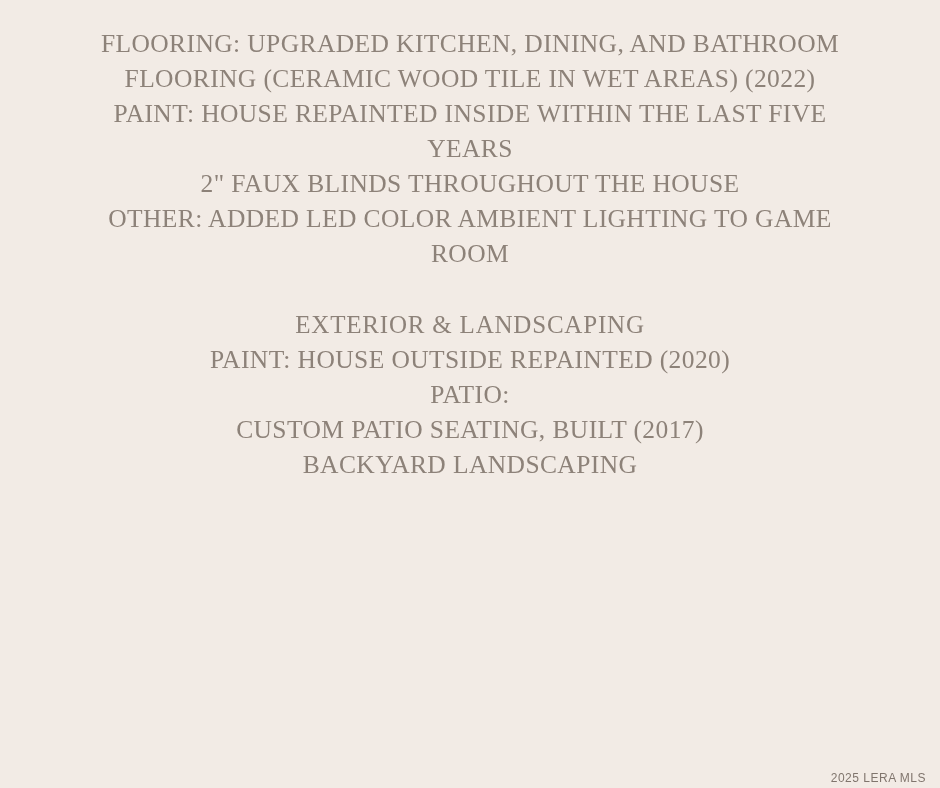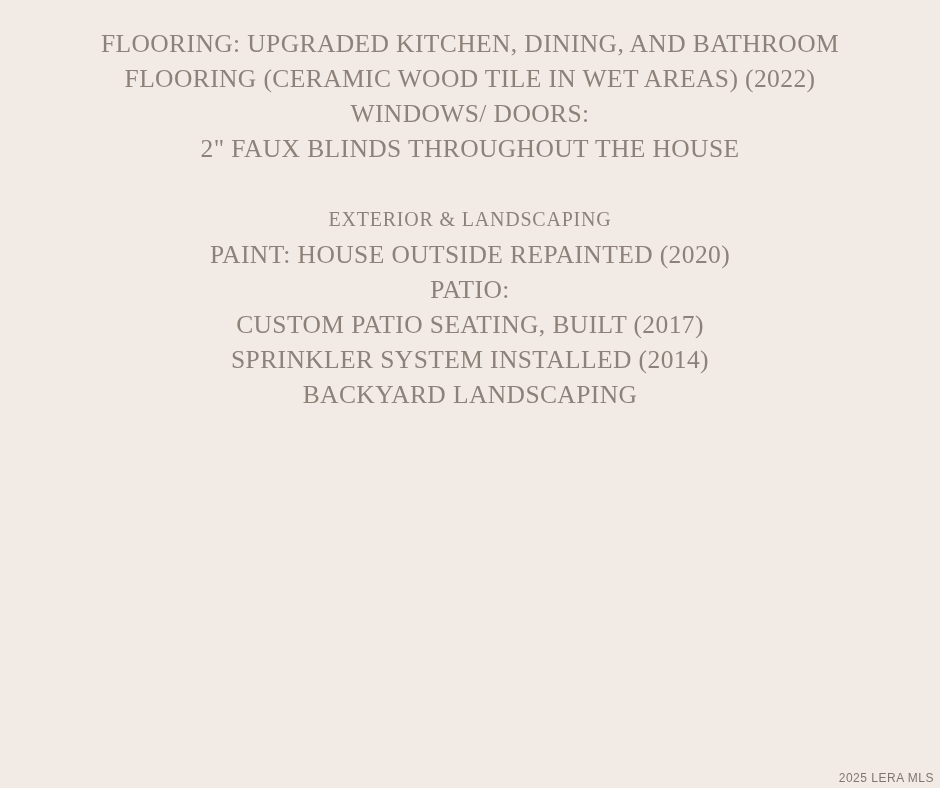--- a/index.html
+++ b/index.html
@@ -38,55 +38,55 @@
   .line.wide {
     max-width: 790px;
     margin-left: auto;
     margin-right: auto;
   }
   .spacer {
     height: 36px;
   }
   .section-heading {
     font-family: "Liberation Serif", serif;
-    font-size: 20px;
+    font-size: 25px;
     line-height: 35px;
     letter-spacing: 0.8px;
     color: #8d8279;
     text-transform: uppercase;
   }
   .watermark {
     position: absolute;
-    right: 6px;
+    right: 14px;
     bottom: 3px;
     font-family: "Liberation Sans", sans-serif;
     font-size: 12px;
     letter-spacing: 0.5px;
     color: #6d6159;
     opacity: 0.85;
     white-space: nowrap;
   }
 </style>
 </head>
 <body>
 
 <div class="page">
 
   <div class="block">
     <div class="line wide">Flooring: Upgraded kitchen, dining, and bathroom flooring (ceramic wood tile in wet areas) (2022)</div>
-    <div class="line">Windows/ Doors:</div>
+    <div class="line wide">Paint: House repainted inside within the last five years</div>
     <div class="line">2" faux blinds throughout the house</div>
+    <div class="line wide">Other: Added LED color ambient lighting to game room</div>
   </div>
 
   <div class="spacer"></div>
 
   <div class="block">
     <div class="section-heading">Exterior &amp; Landscaping</div>
     <div class="line">Paint: House outside repainted (2020)</div>
     <div class="line">Patio:</div>
     <div class="line">Custom patio seating, built (2017)</div>
-    <div class="line">Sprinkler system installed (2014)</div>
     <div class="line">Backyard landscaping</div>
   </div>
 
   <div class="watermark">2025 LERA MLS</div>
 
 </div>
 
 </body></html>

